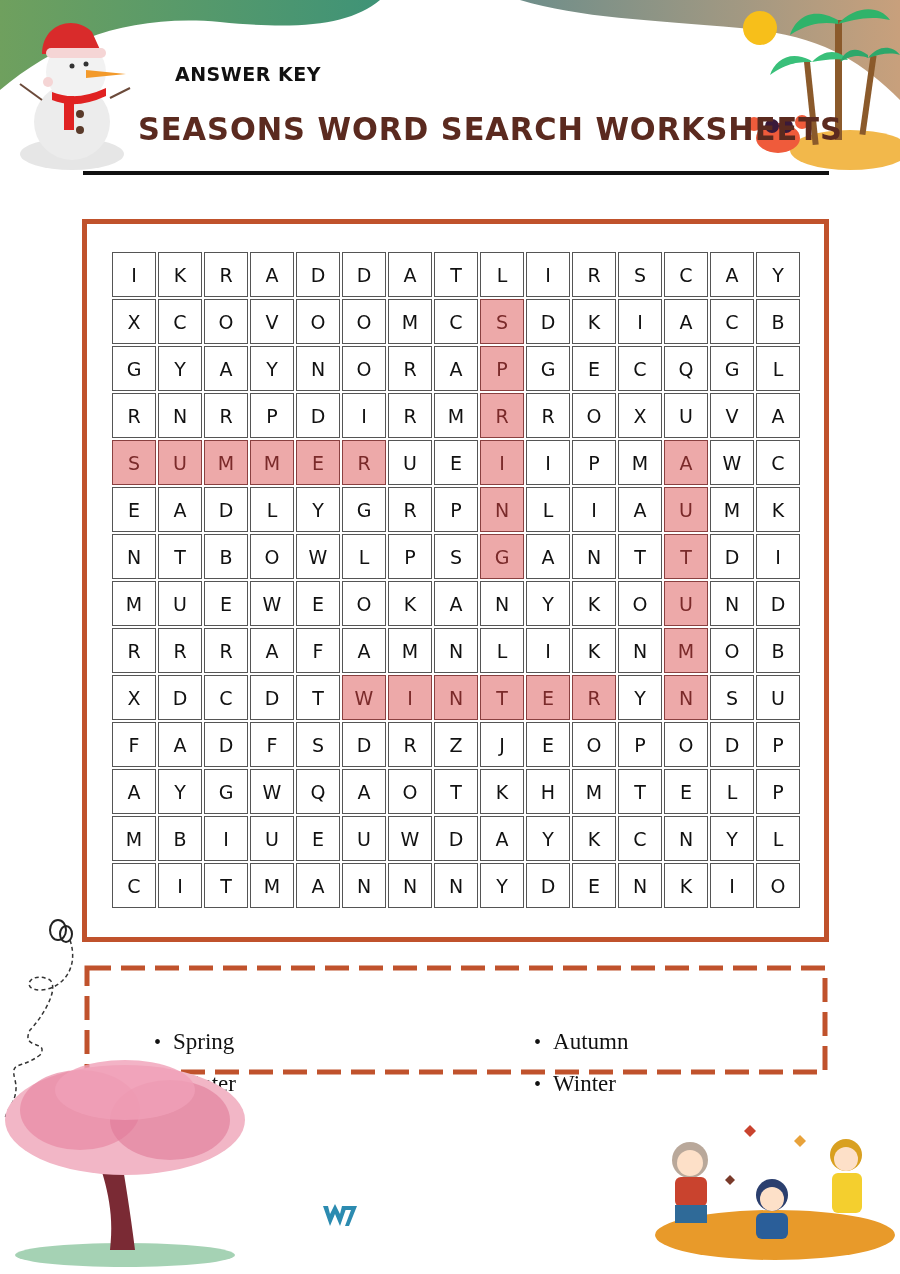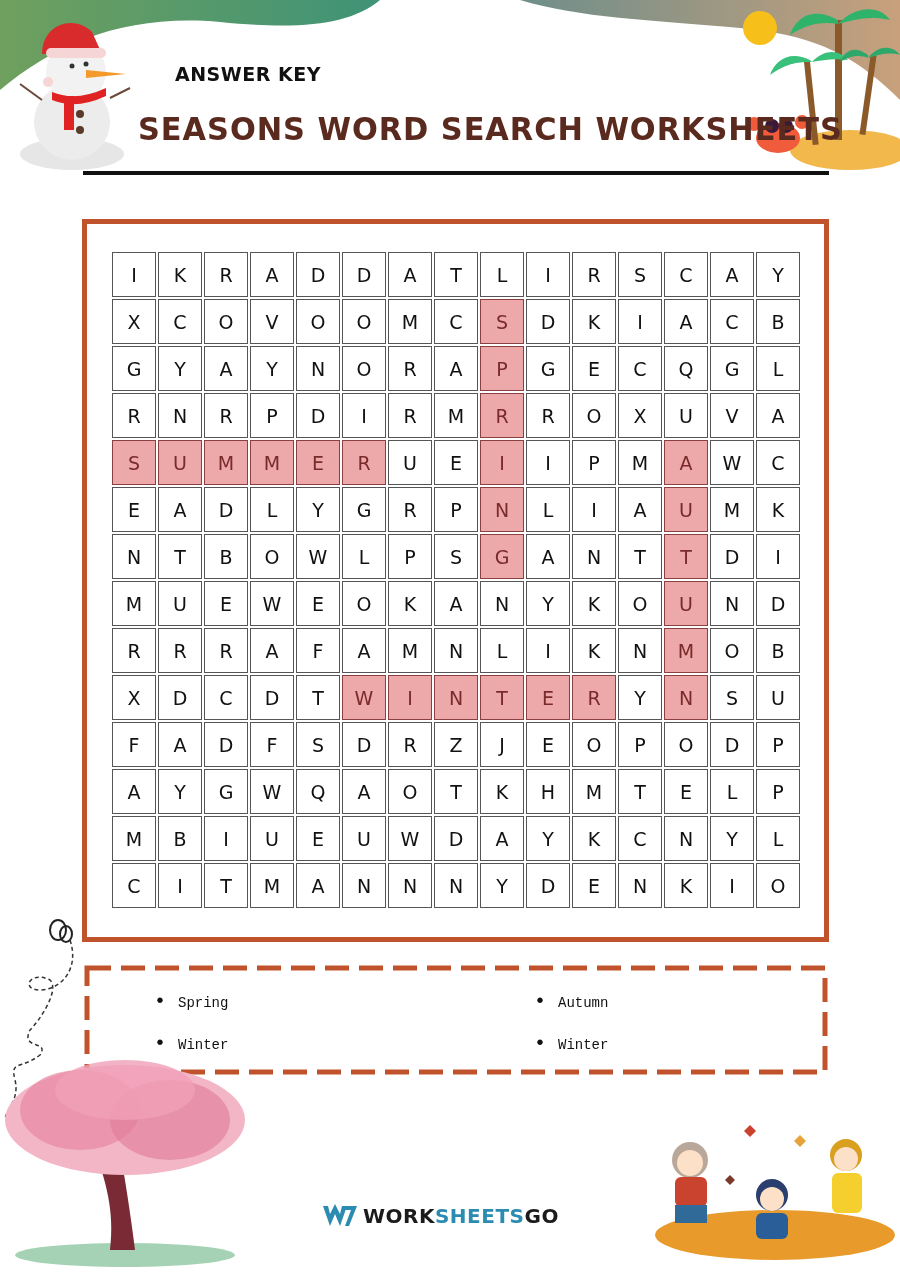--- a/index.html
+++ b/index.html
@@ -10,21 +10,21 @@
   .palms{position:absolute;right:0;top:0;width:160px;height:170px;}
   .answer-key{position:absolute;left:143px;top:63px;font-family:"DejaVu Sans",sans-serif;font-weight:bold;font-size:19px;color:#111;letter-spacing:0.5px;margin-left:32px;}
   .title{position:absolute;left:138px;top:110px;font-family:"DejaVu Sans",sans-serif;font-weight:bold;font-size:32px;color:#5b2a1f;letter-spacing:1px;transform:scaleX(0.95);transform-origin:left center;white-space:nowrap;}
   .title-rule{position:absolute;left:83px;top:171px;width:746px;height:4px;background:#111;}
   .frame{position:absolute;left:82px;top:219px;width:737px;height:713px;border:5px solid #c0522c;background:#fff;}
   .grid{position:absolute;left:112px;top:252px;display:grid;grid-template-columns:repeat(15,44px);grid-auto-rows:45px;column-gap:2px;row-gap:2px;}
   .cell{border:1.5px solid #555;box-sizing:border-box;display:flex;align-items:center;justify-content:center;font-family:"DejaVu Sans",sans-serif;font-size:19px;color:#111;background:#fff;}
   .cell.hl{background:#eda9a9;color:#7a2a2a;border-color:#8a4040;}
   .wordbank{position:absolute;left:84px;top:965px;width:744px;height:110px;box-sizing:border-box;}
   .wordbank svg{position:absolute;left:0;top:0;}
-  .word{position:absolute;font-family:Liberation Mono, monospace;font-size:14px;color:#111;}
+  .word{position:absolute;font-family:Liberation Serif, serif;font-size:23px;color:#111;margin-top:39px;}
   .word::before{content:"\2022";margin-right:12px;font-size:20px;}
   .tree{position:absolute;left:0;top:1050px;width:250px;height:224px;}
   .butterfly-path{position:absolute;left:0;top:910px;width:90px;height:210px;}
   .kids{position:absolute;left:650px;top:1115px;width:250px;height:150px;}
   .logo{position:absolute;left:323px;top:1204px;display:flex;align-items:center;gap:6px;}
   .logo-text{font-family:"DejaVu Sans",sans-serif;font-weight:bold;font-size:20px;letter-spacing:0.5px;}
   .logo-a{color:#1b1b1b;} .logo-b{color:#2c8bb0;} .logo-c{color:#1b1b1b;}
 </style>
 </head>
 <body>
@@ -342,16 +342,13 @@
   <path d="M100,10 l6,6 -6,6 -6,-6z" fill="#c9432e"></path>
   <path d="M150,20 l6,6 -6,6 -6,-6z" fill="#e8a23a"></path>
   <path d="M80,60 l5,5 -5,5 -5,-5z" fill="#7a3a2a"></path>
 </svg>
 
 <div class="logo">
   <svg width="34" height="24" viewBox="0 0 34 24">
     <path d="M0,2 L7,22 L12,10 L17,22 L24,2 L19,2 L17,10 L12,0 L7,10 L5,2 Z" fill="#2c8bb0"></path>
     <path d="M22,2 H34 L26,22 H22 L28,6 H22 Z" fill="#2c8bb0"></path>
   </svg>
-  <span class="logo-text">
-    <span class="logo-a">WORK</span><span class="logo-b">SHEETS</span><span class="logo-c">GO</span>
-  </span>
 </div>
 
 </body></html>

